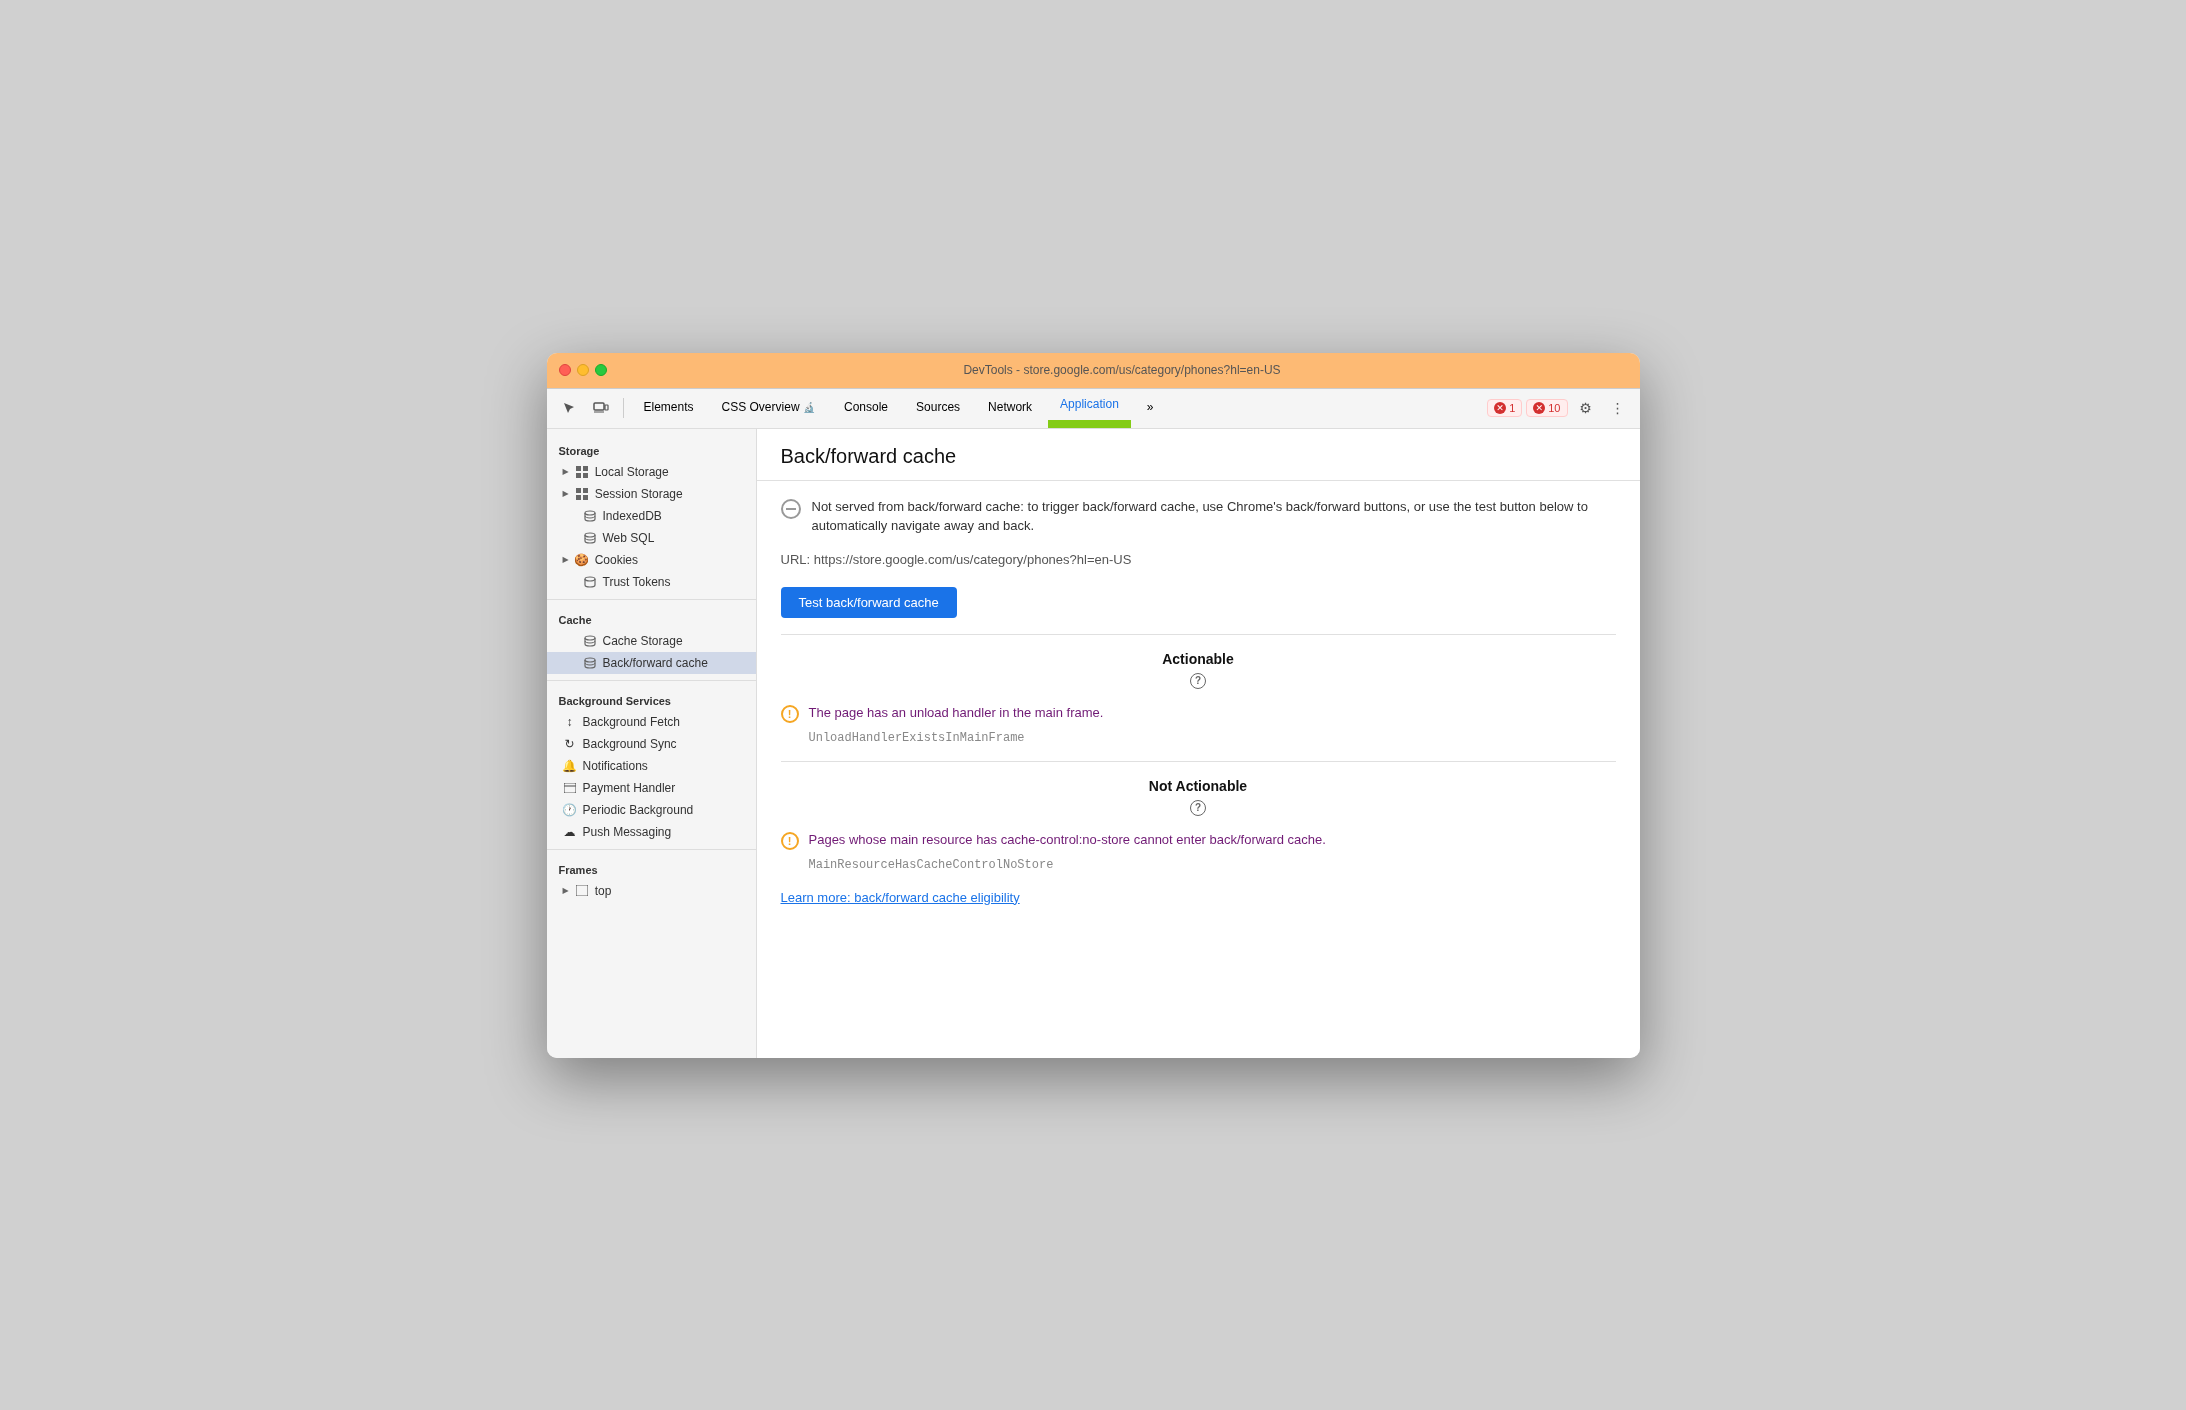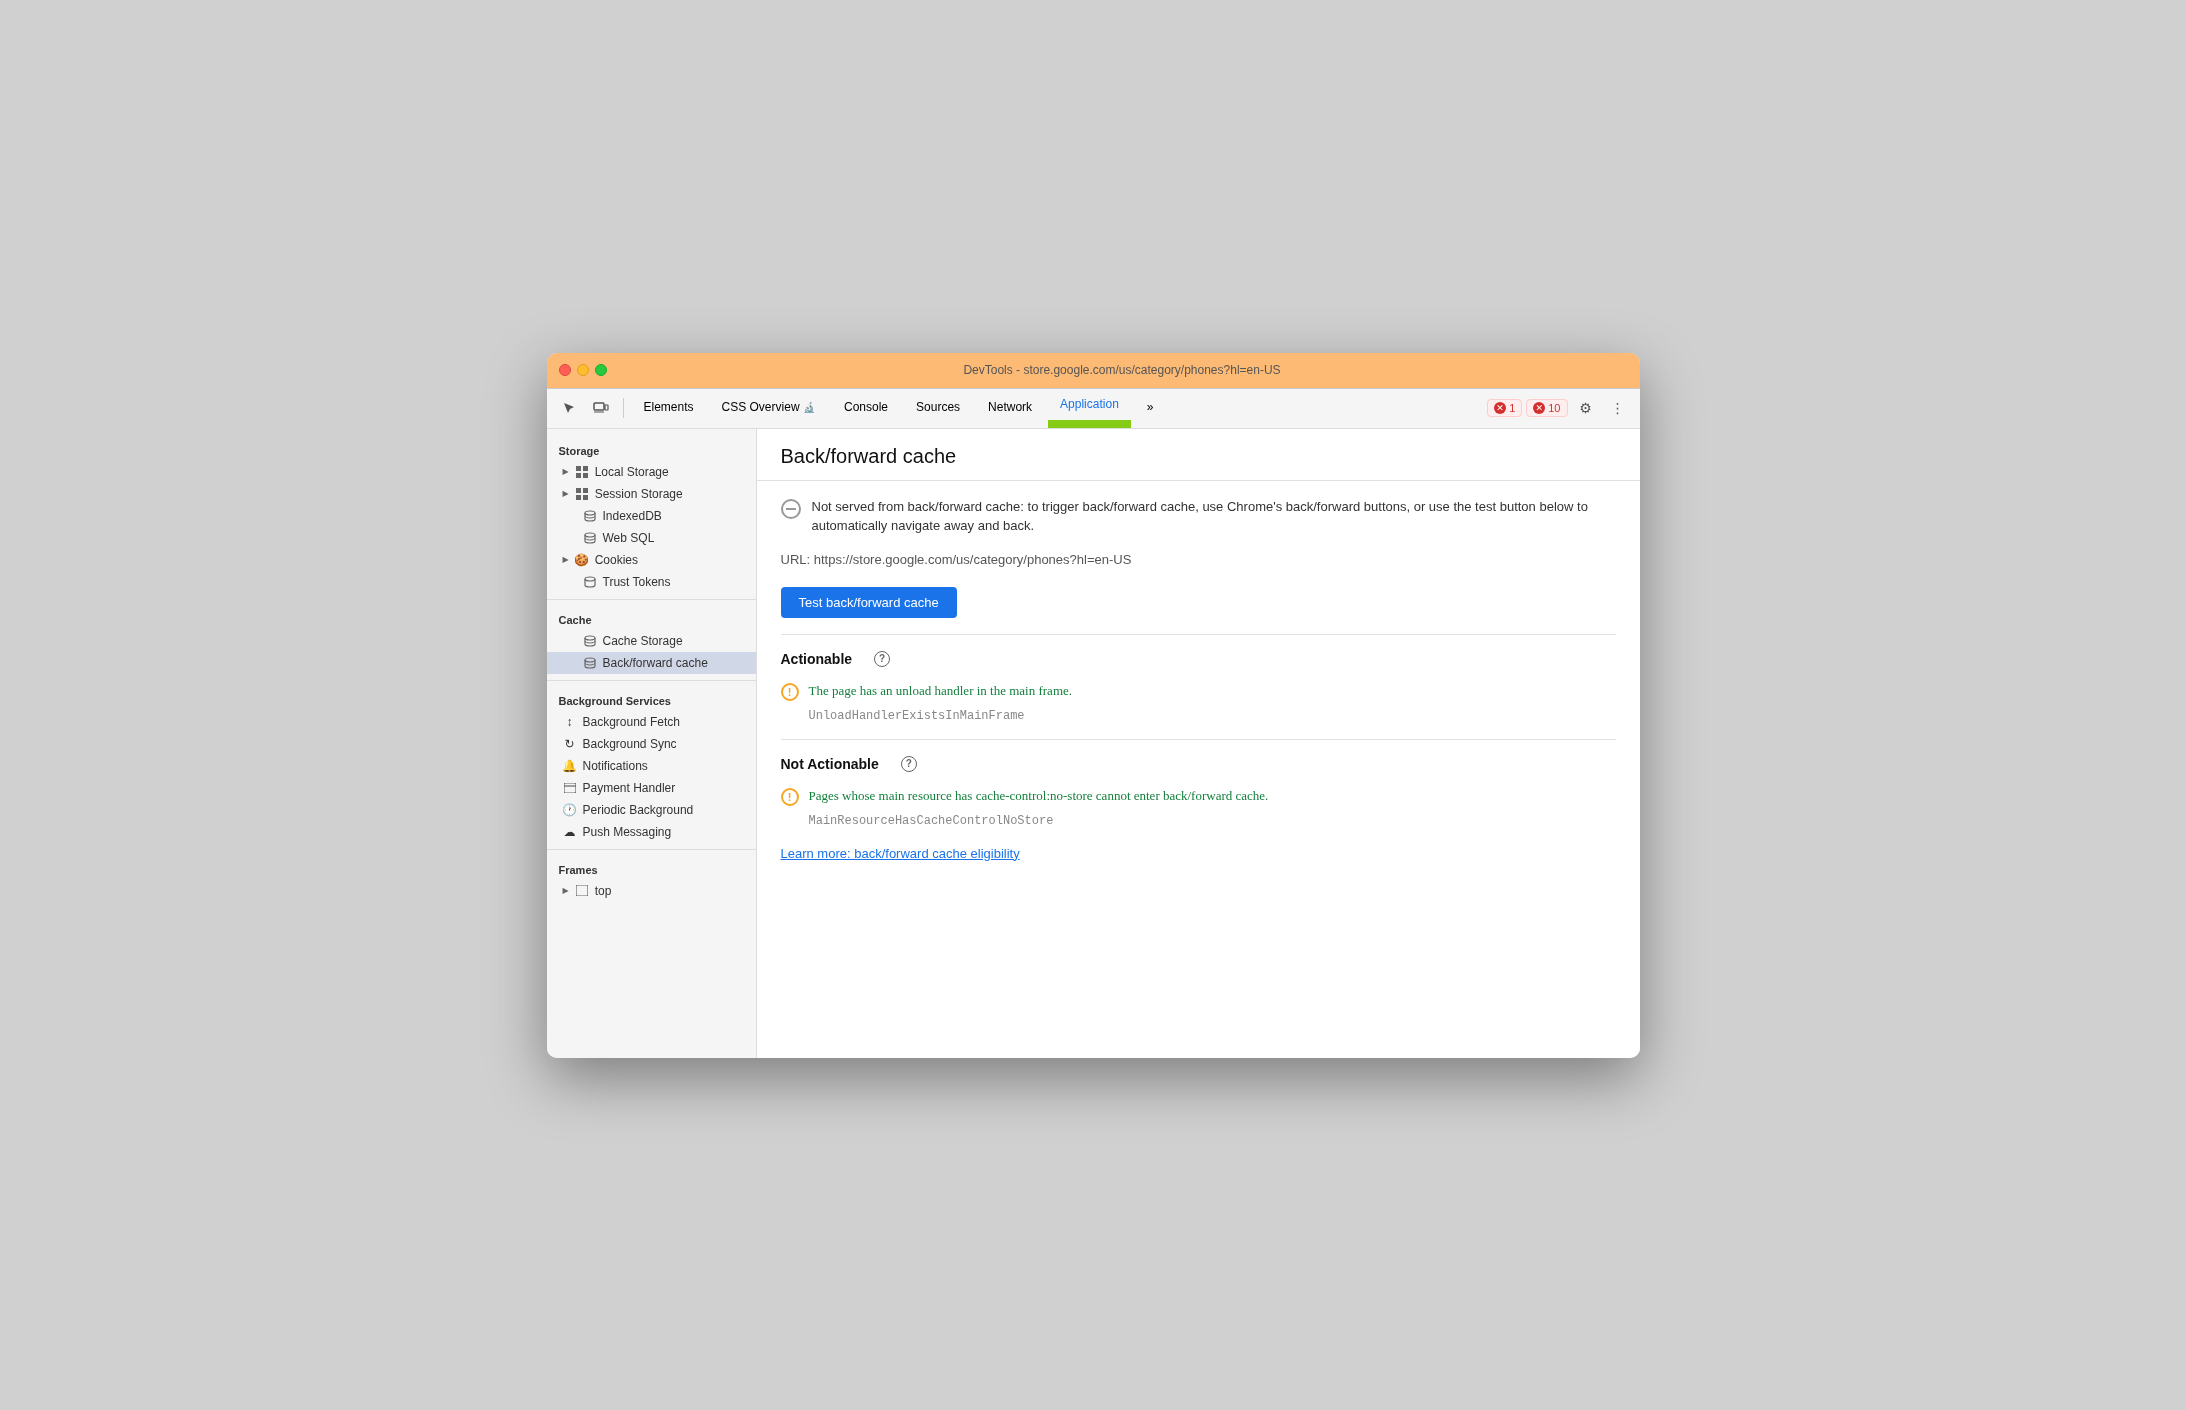--- a/index.html
+++ b/index.html
@@ -233,22 +233,23 @@
     }
     .section-block {
       padding: 16px 24px;
     }
     .section-title {
       font-size: 14px;
       font-weight: 600;
       color: #111;
       display: flex;
       align-items: center;
-      gap: 22px;
+      gap: 6px;
       margin-bottom: 14px;
+      flex-direction: column;
     }
     .help-circle {
       width: 16px;
       height: 16px;
       border-radius: 50%;
       border: 1.5px solid #666;
       display: flex;
       align-items: center;
       justify-content: center;
       font-size: 10px;
@@ -270,23 +271,22 @@
       align-items: center;
       justify-content: center;
       flex-shrink: 0;
       color: #f5a623;
       font-size: 11px;
       font-weight: bold;
       margin-top: 2px;
     }
     .issue-text {
       font-size: 13px;
-      color: #15803d;
+      color: #701a75;
       line-height: 1.5;
-      font-family: Liberation Serif, serif;
     }
     .issue-code {
       font-size: 12px;
       color: #888;
       font-family: 'Courier New', monospace;
       margin-top: 2px;
       padding-left: 28px;
     }
     .learn-more {
       display: inline-block;

